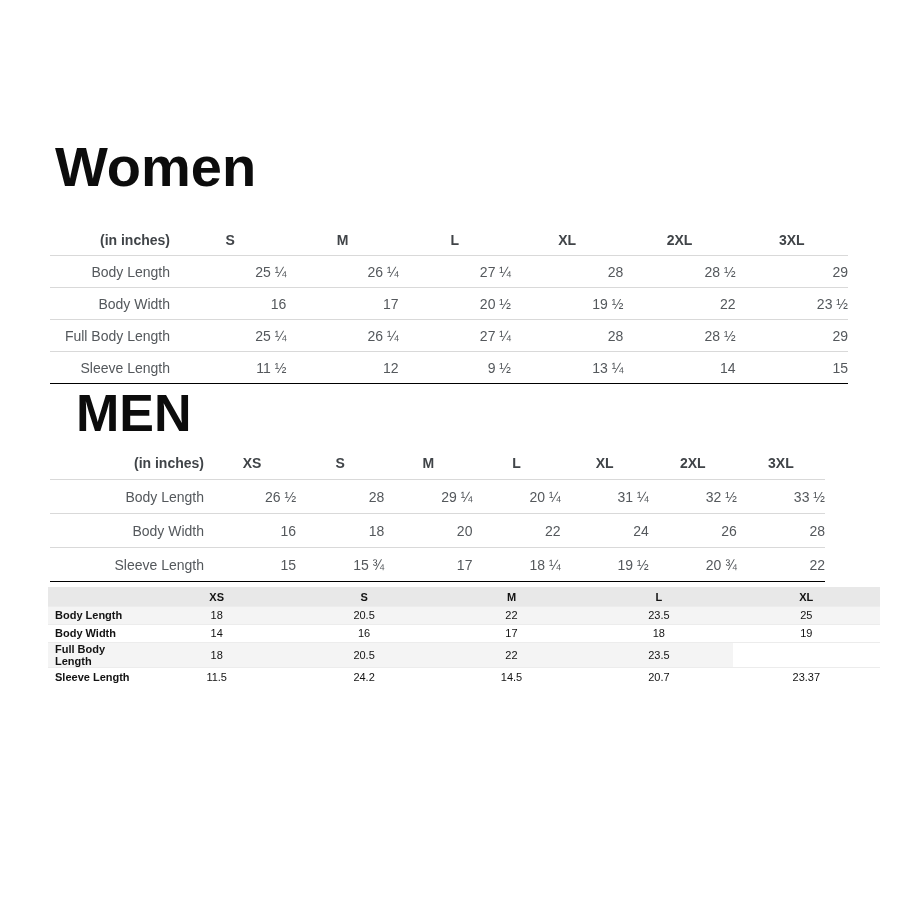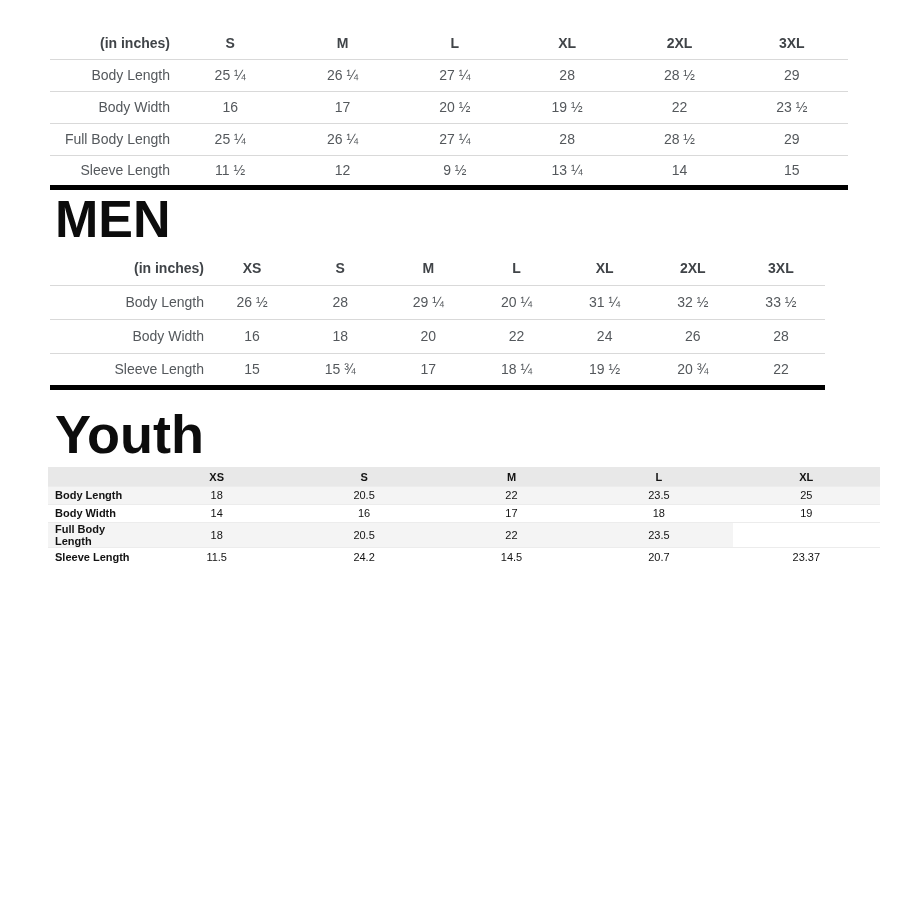--- a/index.html
+++ b/index.html
@@ -13,44 +13,44 @@
   .page { width: 900px; height: 900px; position: relative; }
 
   h1 {
     margin: 0;
     color: #0c0c0c;
     font-weight: 800;
     line-height: 1.05;
     letter-spacing: 0px;
   }
   .women-title { font-size: 56px; margin: 138px 0 0 55px; }
-  .men-title   { font-size: 52px; margin: 2px 0 0 55px; }
+  .men-title   { font-size: 52px; margin: 2px 0 0 76px; }
   .youth-title { font-size: 54px; margin: 16px 0 0 55px; }
 
   table {
     border-collapse: collapse;
     table-layout: fixed;
   }
 
   
   .sizing-table {
     margin-left: 50px;
     color: #54585c;
     font-size: 14px;
-    border-bottom: 5px solid #000000;
+    border-bottom: 1px solid #000000;
   }
   .sizing-table th {
     font-weight: bold;
     color: #404448;
     padding: 0;
     text-align: center;
   }
   .sizing-table td {
     padding: 0;
-    text-align: center;
+    text-align: right;
     font-weight: normal;
   }
   .sizing-table tbody tr { border-top: 1px solid #d9d9d9; }
   .sizing-table .label-col { text-align: right; padding-right: 4px; }
 
   .women-table { width: 798px; margin-top: 27px; }
   .women-table tr { height: 32px; }
   .women-table .label-col { width: 124px; }
 
   .men-table { width: 775px; margin-top: 5px; }
@@ -85,20 +85,21 @@
   }
   
   .youth-table tbody tr:nth-child(3) td:last-child { background: #ffffff; }
 </style>
 </head>
 <body>
 
 <div class="page">
 
   <section>
+    <h1 class="women-title">Women</h1>
     <table class="sizing-table women-table">
       <thead>
           <tr>
             <th class="label-col">(in inches)</th>
             <th>S</th>
             <th>M</th>
             <th>L</th>
             <th>XL</th>
             <th>2XL</th>
             <th>3XL</th>
@@ -189,21 +190,20 @@
             <td>18 ¼</td>
             <td>19 ½</td>
             <td>20 ¾</td>
             <td>22</td>
           </tr>
         </tbody>
     </table>
   </section>
 
   <section>
-    <h1 class="youth-title">Youth</h1>
     <table class="youth-table">
       <thead>
           <tr>
             <th class="label-col"></th>
             <th>XS</th>
             <th>S</th>
             <th>M</th>
             <th>L</th>
             <th>XL</th>
           </tr>

